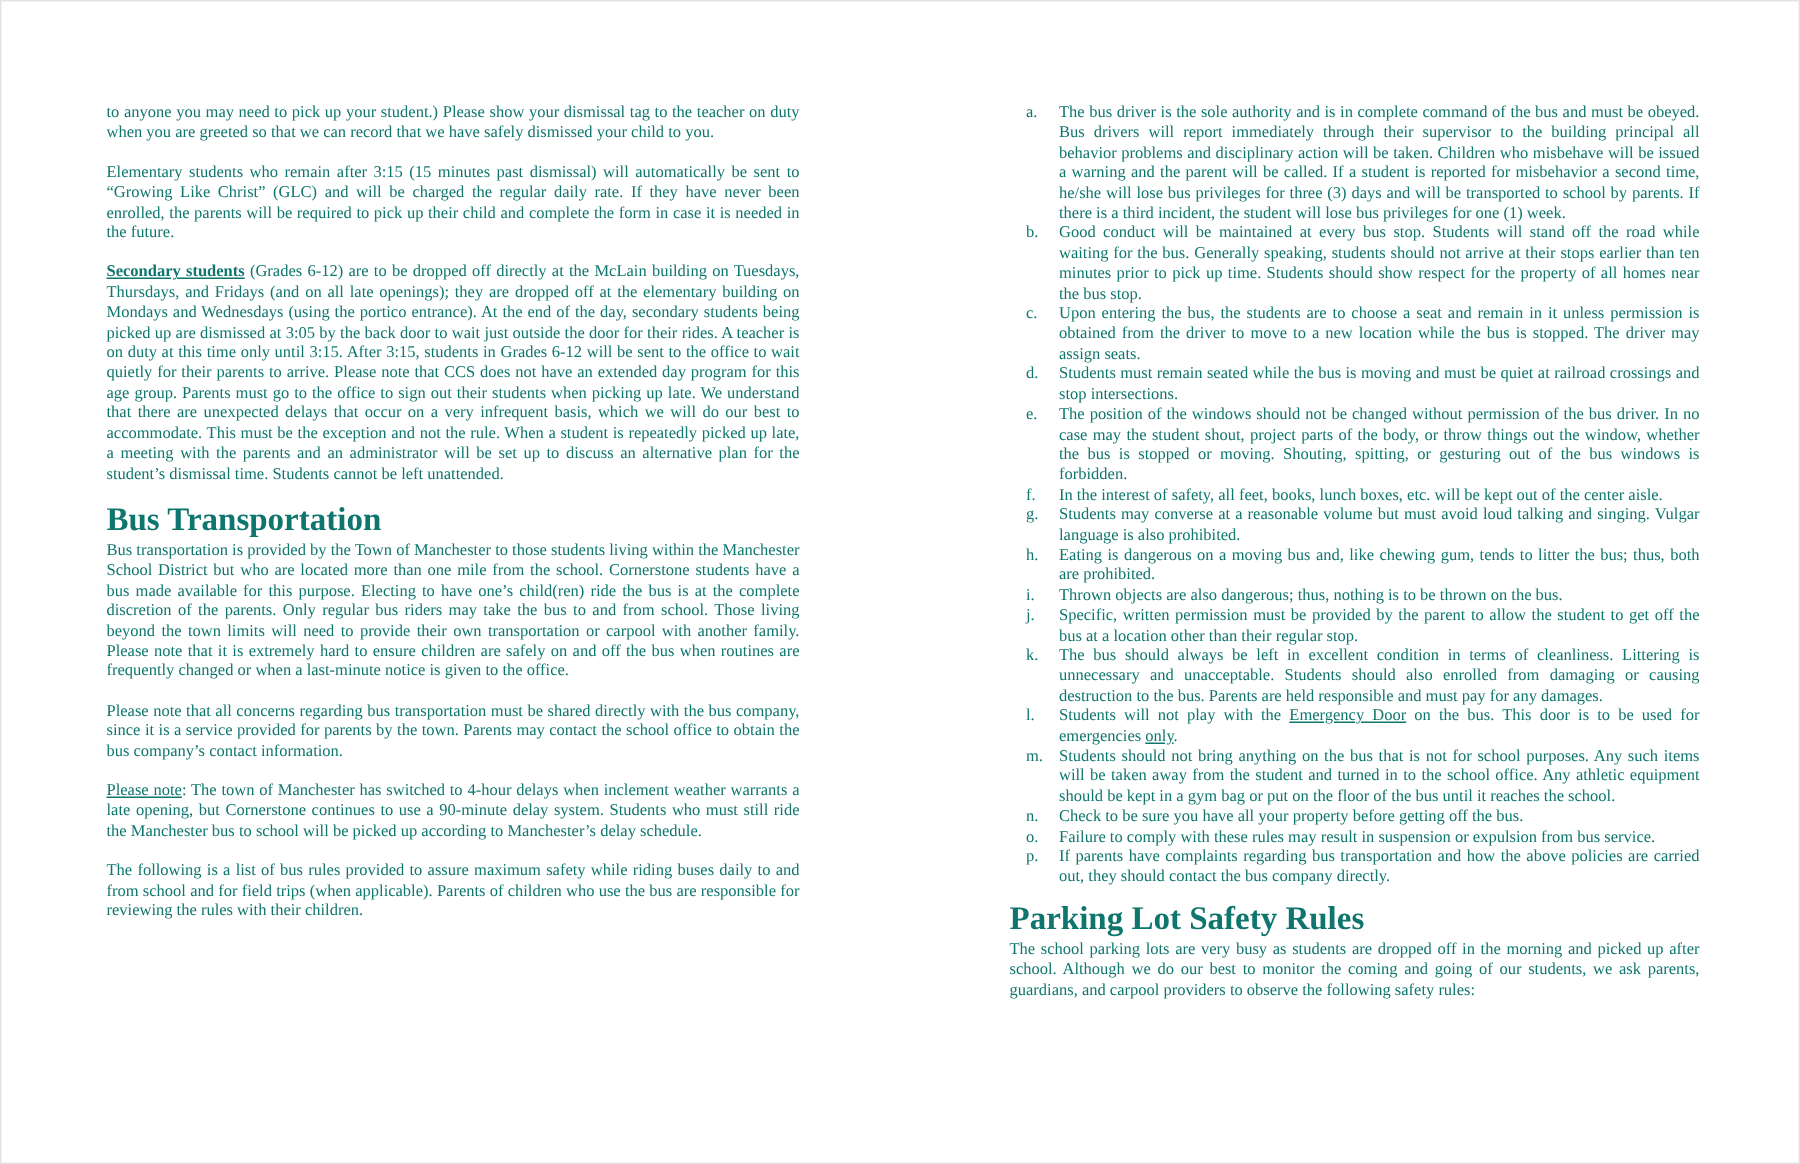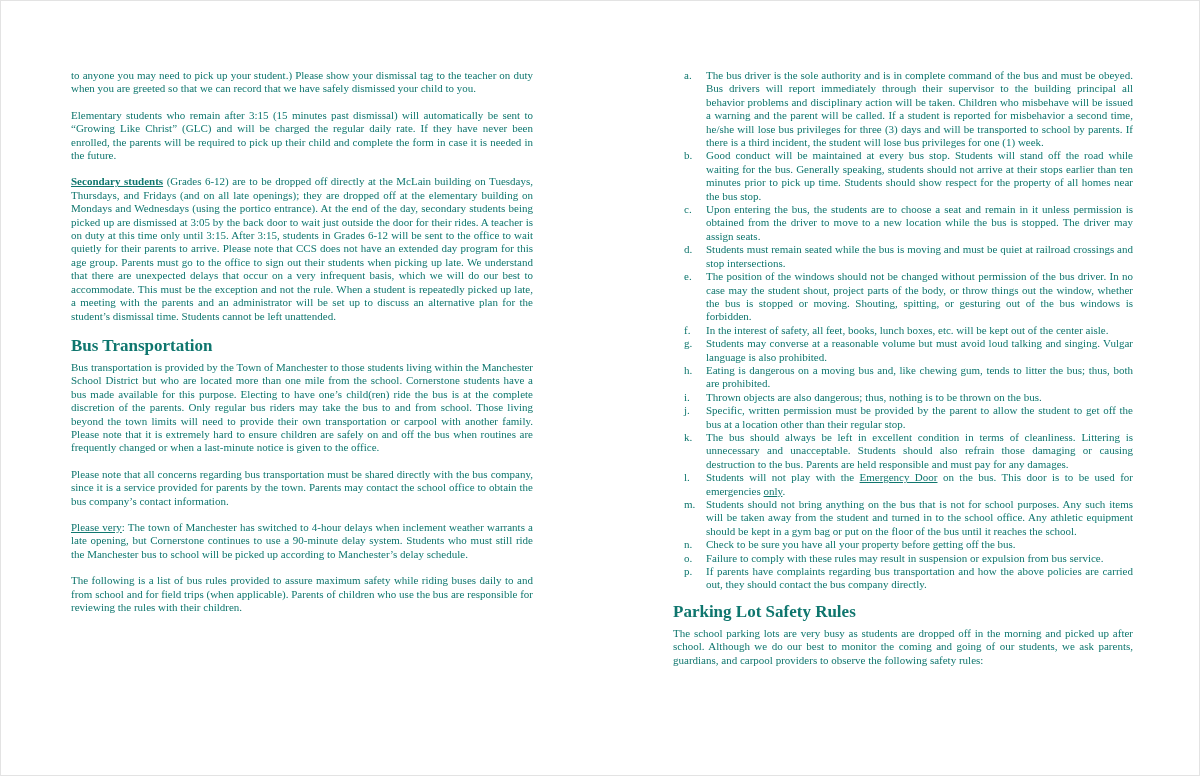--- a/index.html
+++ b/index.html
@@ -18,21 +18,21 @@
   .page-left  { left: 70px;  width: 462px; }
   .page-right { left: 672px; width: 460px; }
   .page p {
     margin: 0 0 13px 0;
     font-size: 11px;
     line-height: 13.4px;
     text-align: justify;
   }
   .page h2 {
     margin: 7px 0 5px 0;
-    font-size: 17px;
+    font-size: 22px;
     line-height: 20px;
     font-weight: 700;
   }
   .bu { font-weight: 700; text-decoration: underline; }
   .u  { text-decoration: underline; }
   .it { }
   .rules { margin: 0 0 10px 0; padding-left: 11px; }
   .rule {
     display: flex;
     font-size: 11px;
@@ -60,21 +60,21 @@
     <p>Elementary students who remain after 3:15 (15 minutes past dismissal) will automatically be sent to “Growing Like Christ” (GLC) and will be charged the regular daily rate.  If they have never been enrolled, the parents will be required to pick up their child and complete the form in case it is needed in the future.</p>
 
     <p><span class="bu">Secondary students</span><span> (Grades 6-12) are to be dropped off directly at the McLain building on Tuesdays, Thursdays, and Fridays (and on all late openings); they are dropped off at the elementary building on Mondays and Wednesdays (using the portico entrance).  At the end of the day, secondary students being picked up are dismissed at 3:05 by the back door to wait just outside the door for their rides.  A teacher is on duty at this time only until 3:15. After 3:15, students in Grades 6-12 will be sent to the office to wait quietly for their parents to arrive.  Please note that CCS does not have an extended day program for this age group.  Parents must go to the office to sign out their students when picking up late. We understand that there are unexpected delays that occur on a very infrequent basis, which we will do our best to accommodate.  This must be the exception and not the rule. When a student is repeatedly picked up late, a meeting with the parents and an administrator will be set up to discuss an alternative plan for the student’s dismissal time. Students cannot be left unattended.</span></p>
 
     <h2>Bus Transportation</h2>
 
     <p><span>Bus transportation is provided by the Town of Manchester to those students living within the Manchester School District but who are located more than one mile from the school.  Cornerstone students have a bus made available for this purpose. Electing to have one’s child(ren) ride the bus is at the complete discretion of the parents.  Only regular bus riders may take the bus to and from school. Those living beyond the town limits will need to provide their own transportation or carpool with another family. </span><span class="it">Please note that it is extremely hard to ensure children are safely on and off the bus when routines are frequently changed or when a last-minute notice is given to the office.</span></p>
 
     <p>Please note that all concerns regarding bus transportation must be shared directly with the bus company, since it is a service provided for parents by the town.  Parents may contact the school office to obtain the bus company’s contact information.</p>
 
-    <p><span class="u">Please very</span><span>:  The town of Manchester has switched to 4-hour delays when inclement weather warrants a late opening, but Cornerstone continues to use a 90-minute delay system.  Students who must still ride the Manchester bus to school will be picked up according to Manchester’s delay schedule.</span></p>
+    <p><span class="u">Please note</span><span>:  The town of Manchester has switched to 4-hour delays when inclement weather warrants a late opening, but Cornerstone continues to use a 90-minute delay system.  Students who must still ride the Manchester bus to school will be picked up according to Manchester’s delay schedule.</span></p>
 
 
     <p>The following is a list of bus rules provided to assure maximum safety while riding buses daily to and from school and for field trips (when applicable).  Parents of children who use the bus are responsible for reviewing the rules with their children.</p>
   </div>
 
   <div class="page page-right">
     <div class="rules">
 
       <div class="rule">
           <span class="rule-letter">a.</span>
@@ -121,21 +121,21 @@
           <span class="rule-text">Thrown objects are also dangerous; thus, nothing is to be thrown on the bus.</span>
         </div>
 
       <div class="rule">
           <span class="rule-letter">j.</span>
           <span class="rule-text">Specific, written permission must be provided by the parent to allow the student to get off the bus at a location other than their regular stop.</span>
         </div>
 
       <div class="rule">
           <span class="rule-letter">k.</span>
-          <span class="rule-text">The bus should always be left in excellent condition in terms of cleanliness.  Littering is unnecessary and unacceptable.  Students should also refrain those damaging or causing destruction to the bus.  Parents are held responsible and must pay for any damages.</span>
+          <span class="rule-text">The bus should always be left in excellent condition in terms of cleanliness.  Littering is unnecessary and unacceptable.  Students should also enrolled from damaging or causing destruction to the bus.  Parents are held responsible and must pay for any damages.</span>
         </div>
 
       <div class="rule">
           <span class="rule-letter">l.</span>
           <span class="rule-text"><span>Students will not play with the </span><span class="u">Emergency Door</span><span> on the bus.  This door is to be used for emergencies </span><span class="u">only</span><span>.</span></span>
         </div>
 
       <div class="rule">
           <span class="rule-letter">m.</span>
           <span class="rule-text">Students should not bring anything on the bus that is not for school purposes.  Any such items will be taken away from the student and turned in to the school office.  Any athletic equipment should be kept in a gym bag or put on the floor of the bus until it reaches the school.</span>

